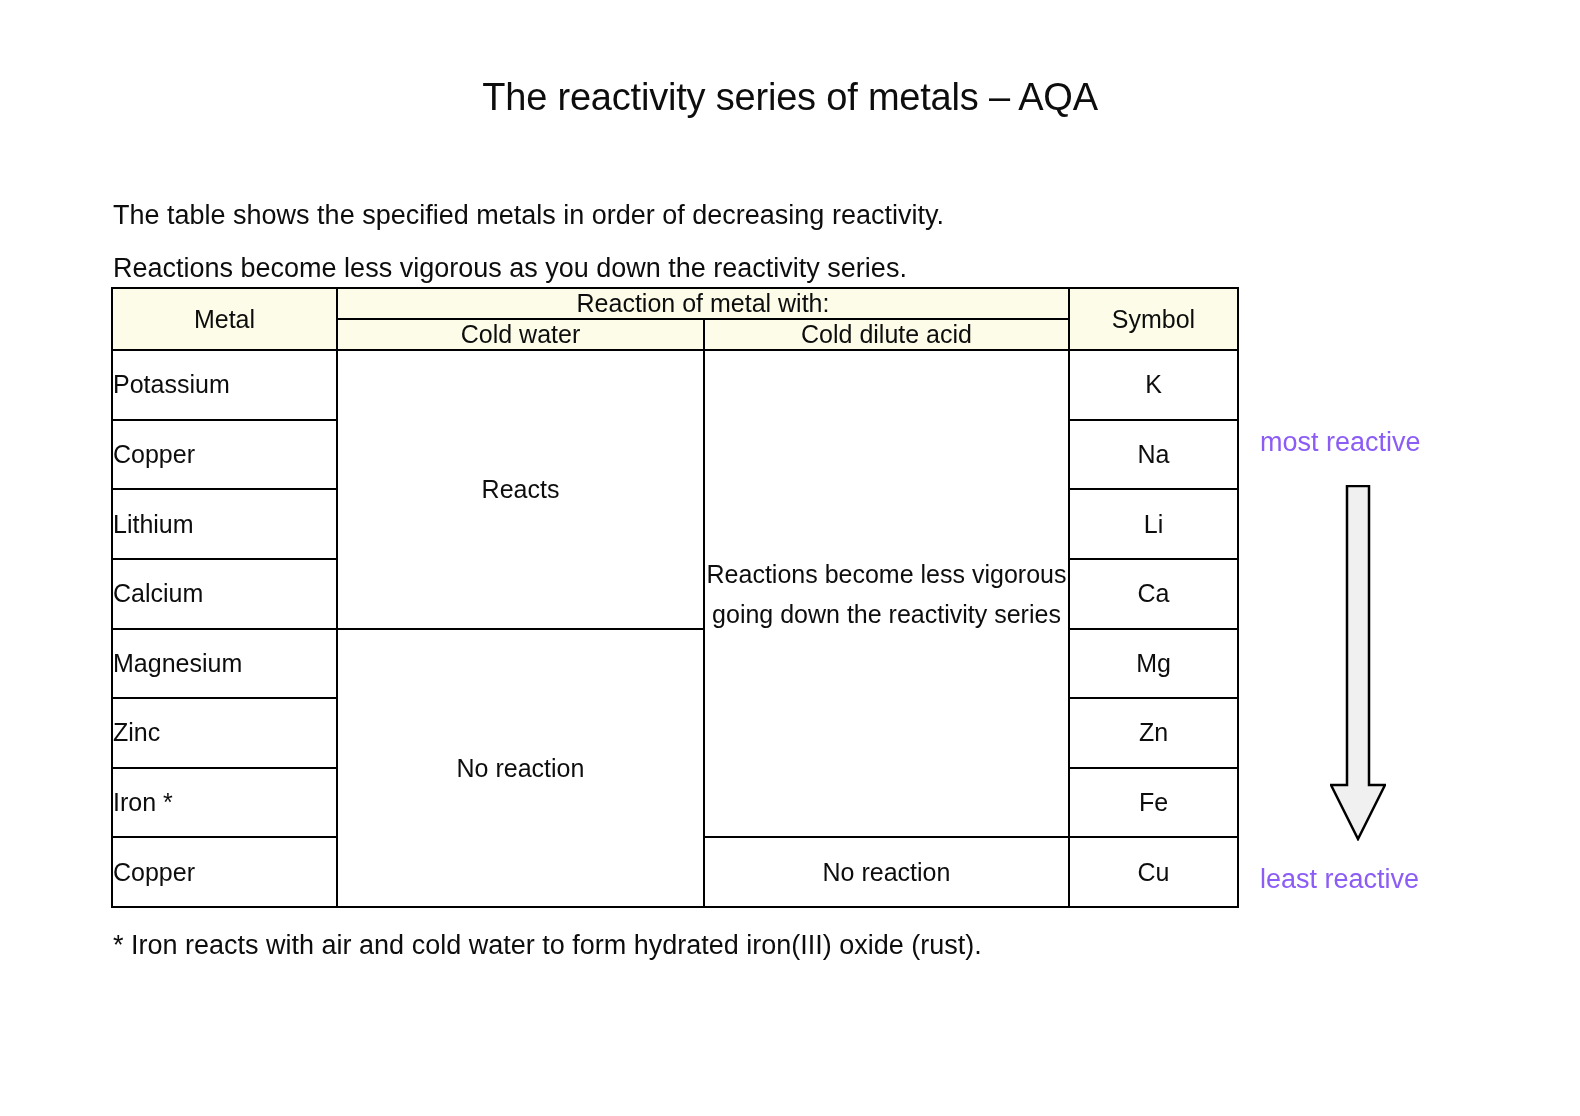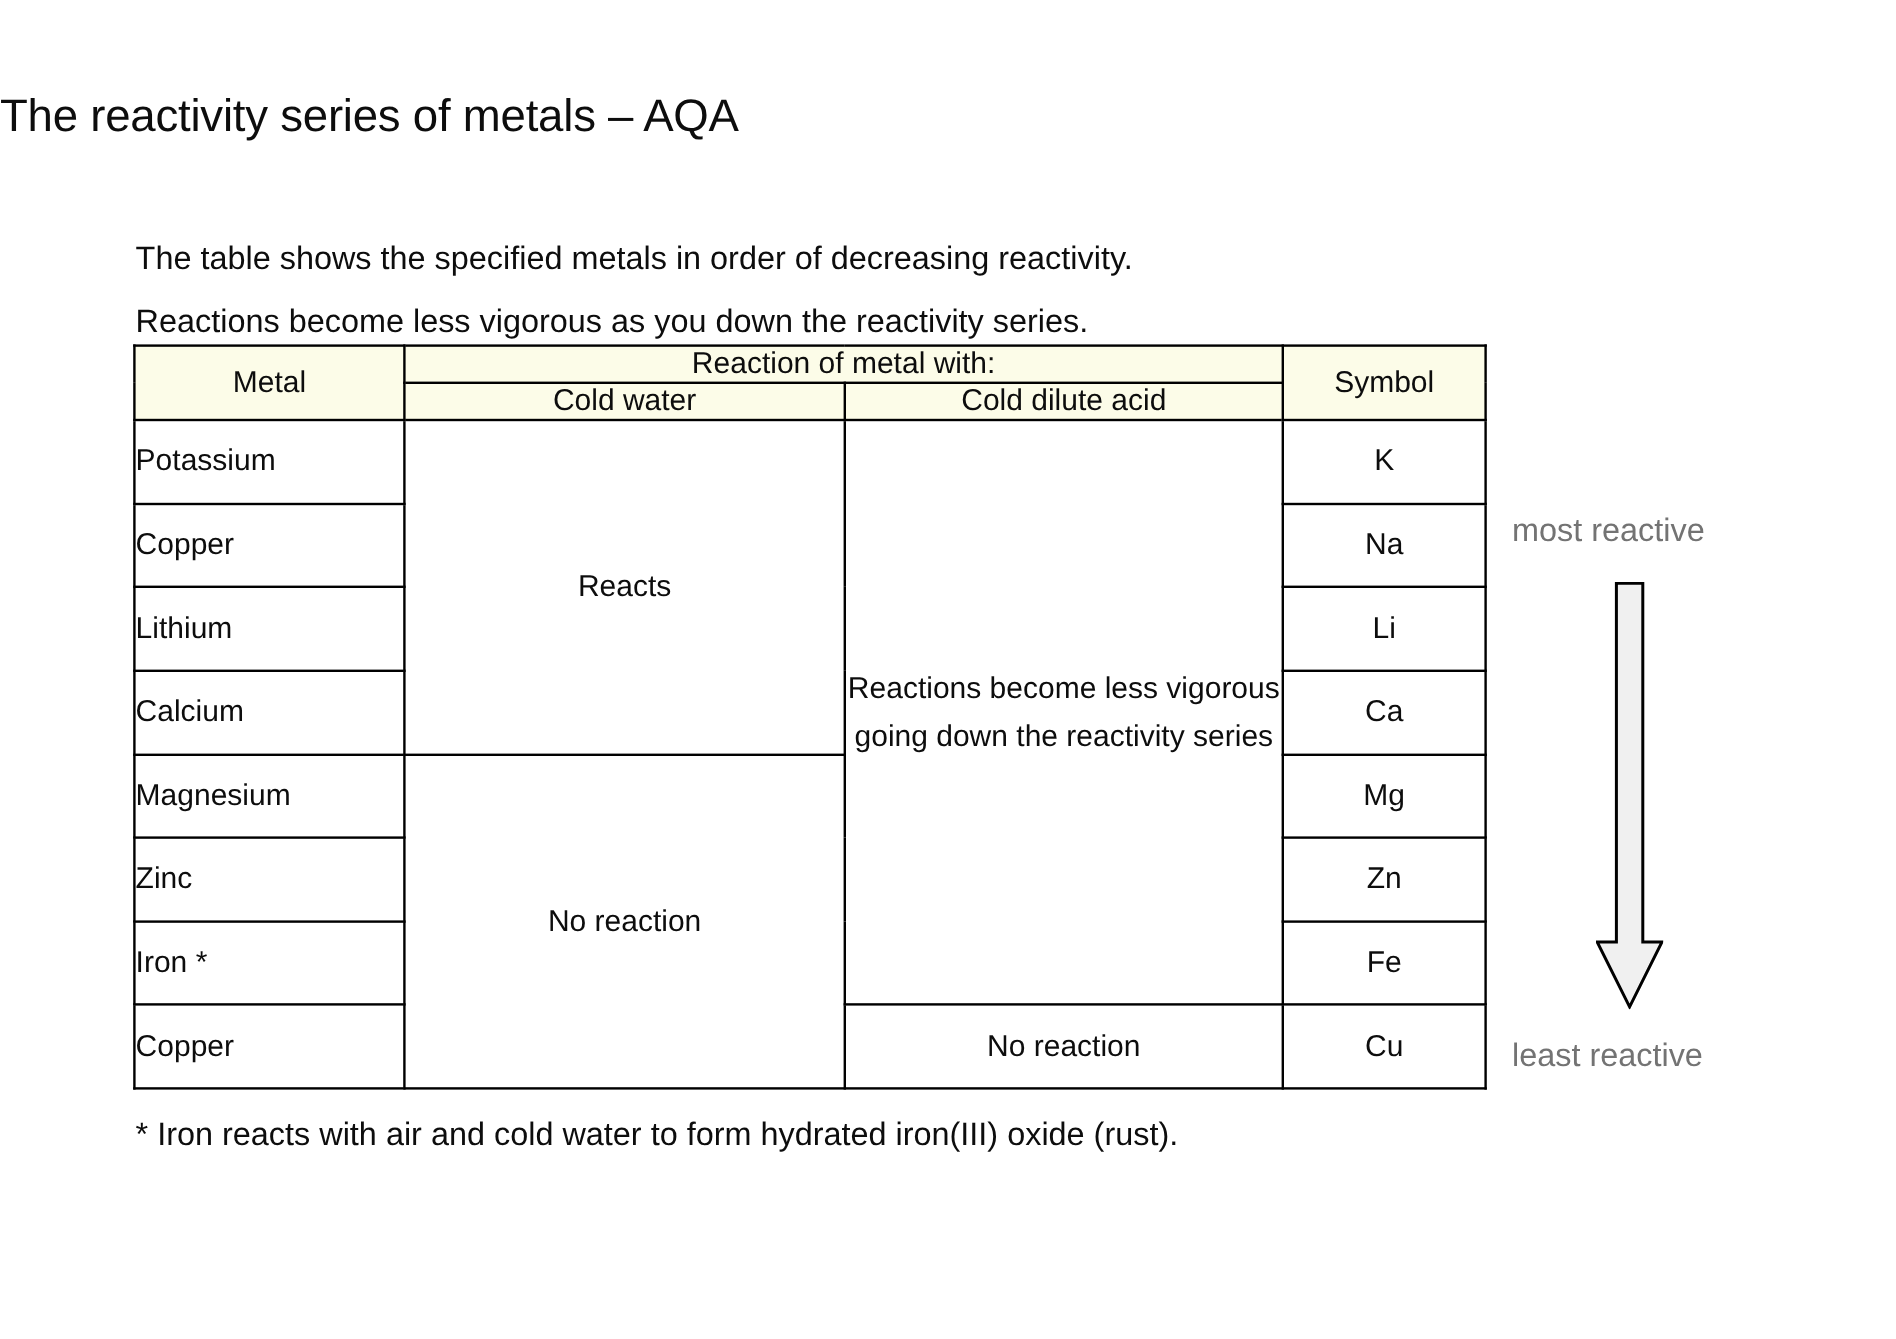--- a/index.html
+++ b/index.html
@@ -22,21 +22,21 @@
     width: 1580px;
     height: 1116px;
   }
 
   
   .title {
     position: absolute;
     left: 0;
     top: 74px;
     width: 1580px;
-    text-align: left;
+    text-align: center;
     font-size: 38px;
     line-height: 46px;
     font-weight: 400;
     letter-spacing: -0.2px;
     color: #0d0d0d;
   }
 
   
   .intro {
     position: absolute;
@@ -110,21 +110,21 @@
     left: 1250px;
     top: 287px;
     width: 330px;
     height: 621px;
   }
   .annot-label {
     position: absolute;
     left: 10px;
     font-size: 27px;
     line-height: 34px;
-    color: #737373;
+    color: #8b5cf6;
     white-space: nowrap;
   }
   .label-most  { top: 138px; }
   .label-least { top: 575px; }
 
   .arrow-svg {
     position: absolute;
     left: 80px;
     top: 198px;
     width: 56px;

